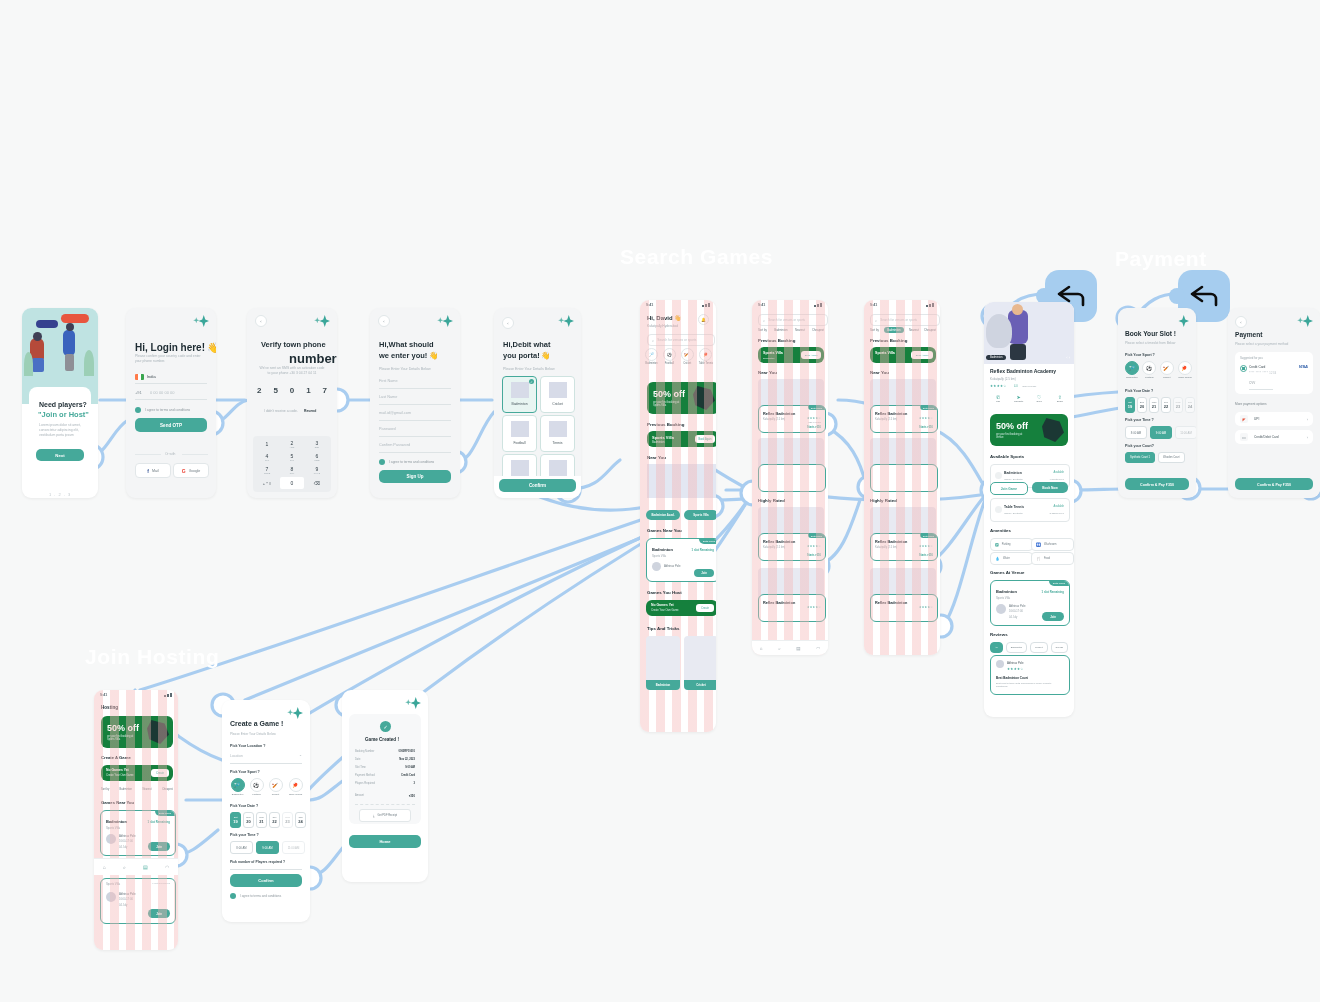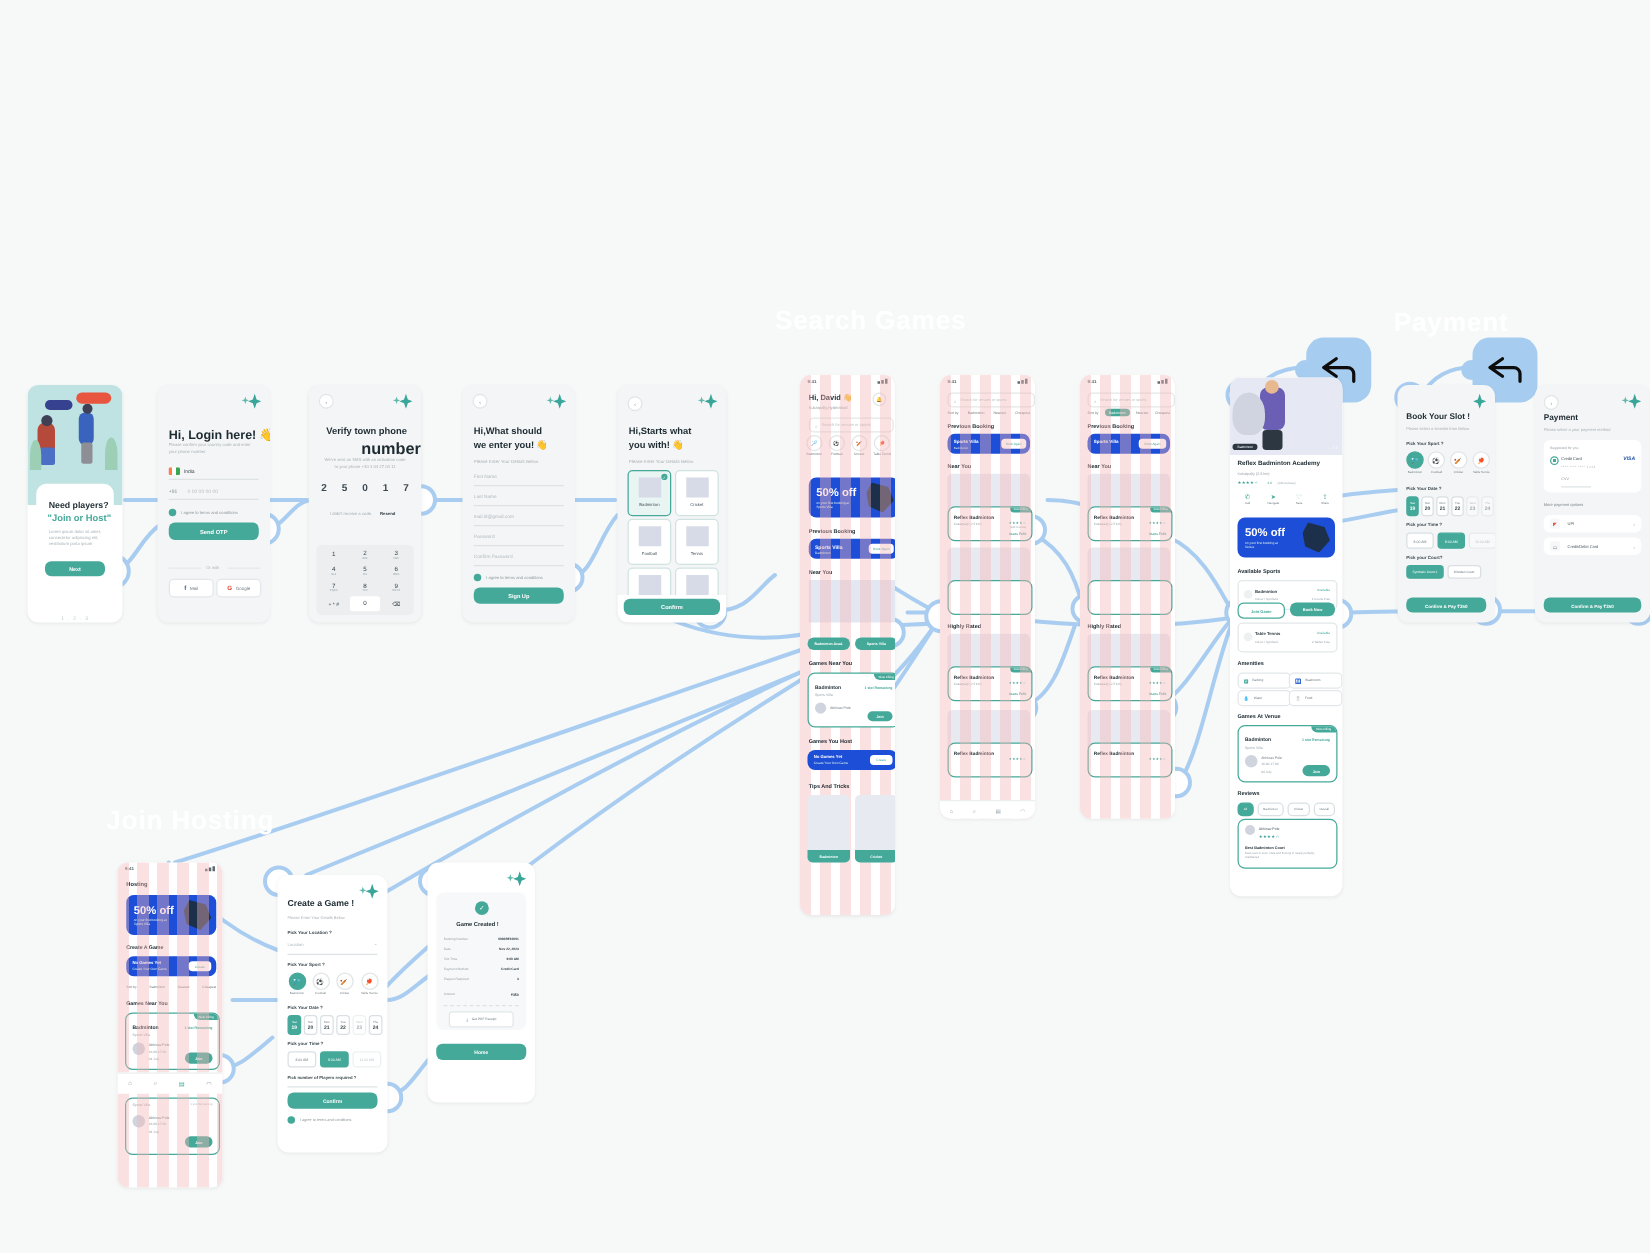--- a/index.html
+++ b/index.html
@@ -74,21 +74,21 @@
   .chip.on{background:#45a99a;border-color:#45a99a;color:#fff;}
 
   .circ{position:absolute;border-radius:50%;border:.8px solid #e0e6e8;background:#fff;
         display:flex;align-items:center;justify-content:center;}
   .circ.on{background:#45a99a;border-color:#45a99a;}
 
   .card{position:absolute;border:.8px solid #45a99a;border-radius:6px;background:#fff;}
   .imgph{position:absolute;background:#e8eaf2;overflow:hidden;}
 
   
-  .promo{position:absolute;background:#1d4ed8;border-radius:6px;overflow:hidden;}
+  .promo{position:absolute;background:#15803d;border-radius:6px;overflow:hidden;}
   .promo .pt{position:absolute;color:#fff;font-weight:700;}
   .promo .ps{position:absolute;color:#d6ece7;}
 
   
   .illus{position:absolute;background:#bfe3e2;}
   .blob{position:absolute;border-radius:50%;}
   .card-white{position:absolute;background:#fff;border-radius:8px;}
 
   
   .visa{position:absolute;color:#1a4ea0;font-weight:700;font-style:italic;}
@@ -375,22 +375,22 @@
     </div>
   </div>
 
   <div class="phone" style="left:494px;top:308px;width:87px;height:190px">
     <div class="ph-inner">
       <div class="circ" style="left:8px;top:9px;width:10px;height:10px;font-size:4px;color:#7d8a91">‹</div>
       <svg class="sparkle" viewBox="0 0 24 16">
         <path class="spk" d="M17 0 L19 6 L24 8 L19 10 L17 16 L15 10 L10 8 L15 6 Z"></path>
         <path class="spk" d="M7 3 L8 6 L11 7 L8 8 L7 11 L6 8 L3 7 L6 6 Z" opacity=".8"></path>
       </svg>
-      <div class="t h1" style="left:9px;top:32px;font-size:7.5px">Hi,Starts what</div>
-      <div class="t h1" style="left:9px;top:43px;font-size:7.5px">you with! 👋</div>
+      <div class="t h1" style="left:9px;top:32px;font-size:7.5px">Hi,Debit what</div>
+      <div class="t h1" style="left:9px;top:43px;font-size:7.5px">you porta! 👋</div>
       <div class="t" style="left:9px;top:59px;font-size:3.6px;color:#a9b3b9">Please Enter Your Details Below</div>
 
       <div class="boxfield" style="left:8px;top:68px;width:33px;height:35px;border-color:#45a99a;background:#e8f5f2">
         <div class="imgph" style="left:8px;top:5px;width:18px;height:16px;background:#d7dbe8"></div>
         <div class="t" style="left:3px;top:25px;font-size:3.4px;color:#49575e;width:27px;text-align:center">Badminton</div>
         <div style="position:absolute;right:2px;top:2px;width:5px;height:5px;border-radius:50%;background:#45a99a;color:#fff;font-size:3px;display:flex;align-items:center;justify-content:center">✓</div>
       </div>
       <div class="boxfield" style="left:46px;top:68px;width:33px;height:35px;border-color:#cfe3e0">
         <div class="imgph" style="left:8px;top:5px;width:18px;height:16px;background:#d7dbe8"></div>
         <div class="t" style="left:3px;top:25px;font-size:3.4px;color:#49575e;width:27px;text-align:center">Cricket</div>

